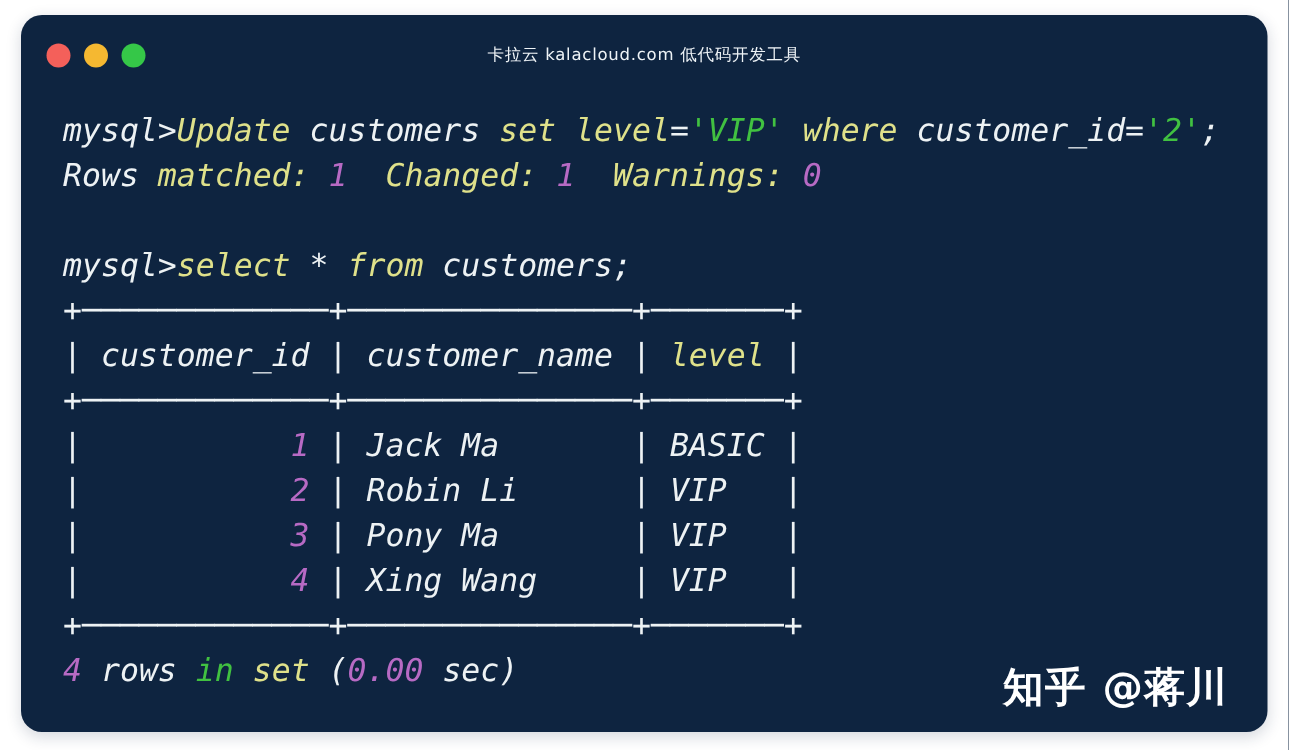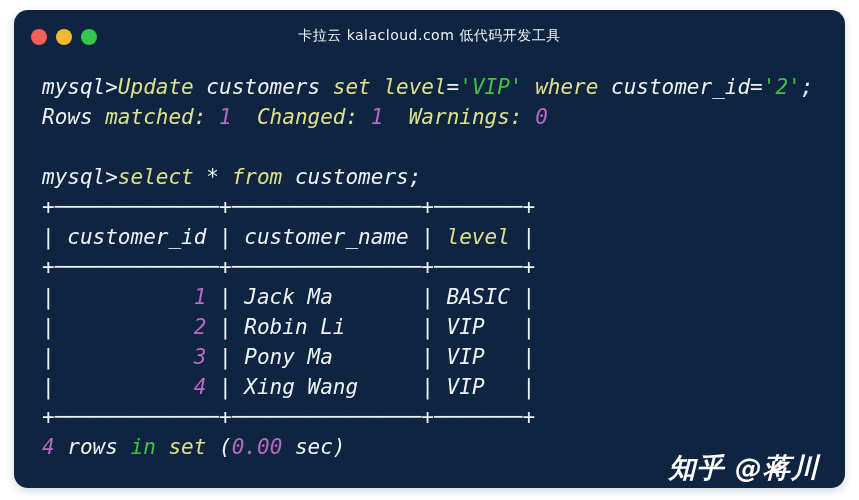--- a/index.html
+++ b/index.html
@@ -13,31 +13,31 @@
     box-shadow:0 3px 10px rgba(20,40,70,0.18);
   }
   .titlebar{
     position:relative;height:52px;display:flex;align-items:center;justify-content:center;
   }
   .lights{
     position:absolute;left:17px;top:19px;display:flex;gap:9px;
   }
   .light{width:16px;height:16px;border-radius:50%;display:inline-block;}
   .title{
-    color:#eef3f6;font-size:14px;letter-spacing:0.5px;text-align:center;
+    color:#eef3f6;font-size:11px;letter-spacing:0.5px;text-align:center;
   }
   .terminal{
     padding:10px 0 0 28px;
     font-family:"DejaVu Sans Mono","Liberation Mono",monospace;
     font-size:21px;line-height:30px;white-space:pre;font-style:italic;
   }
   .terminal .line{height:30px;}
   .watermark{
-    position:absolute;right:26px;bottom:2px;
-    color:#ffffff;font-size:27px;font-weight:bold;letter-spacing:1px;font-style:italic;
+    position:absolute;right:26px;bottom:12px;
+    color:#ffffff;font-size:27px;font-weight:bold;letter-spacing:1px;
   }
 </style>
 </head>
 <body>
 
 <div class="window">
   <div class="titlebar">
     <div class="lights">
       <span class="light" style="background: rgb(244, 96, 90);"></span>
       <span class="light" style="background: rgb(245, 184, 49);"></span>

